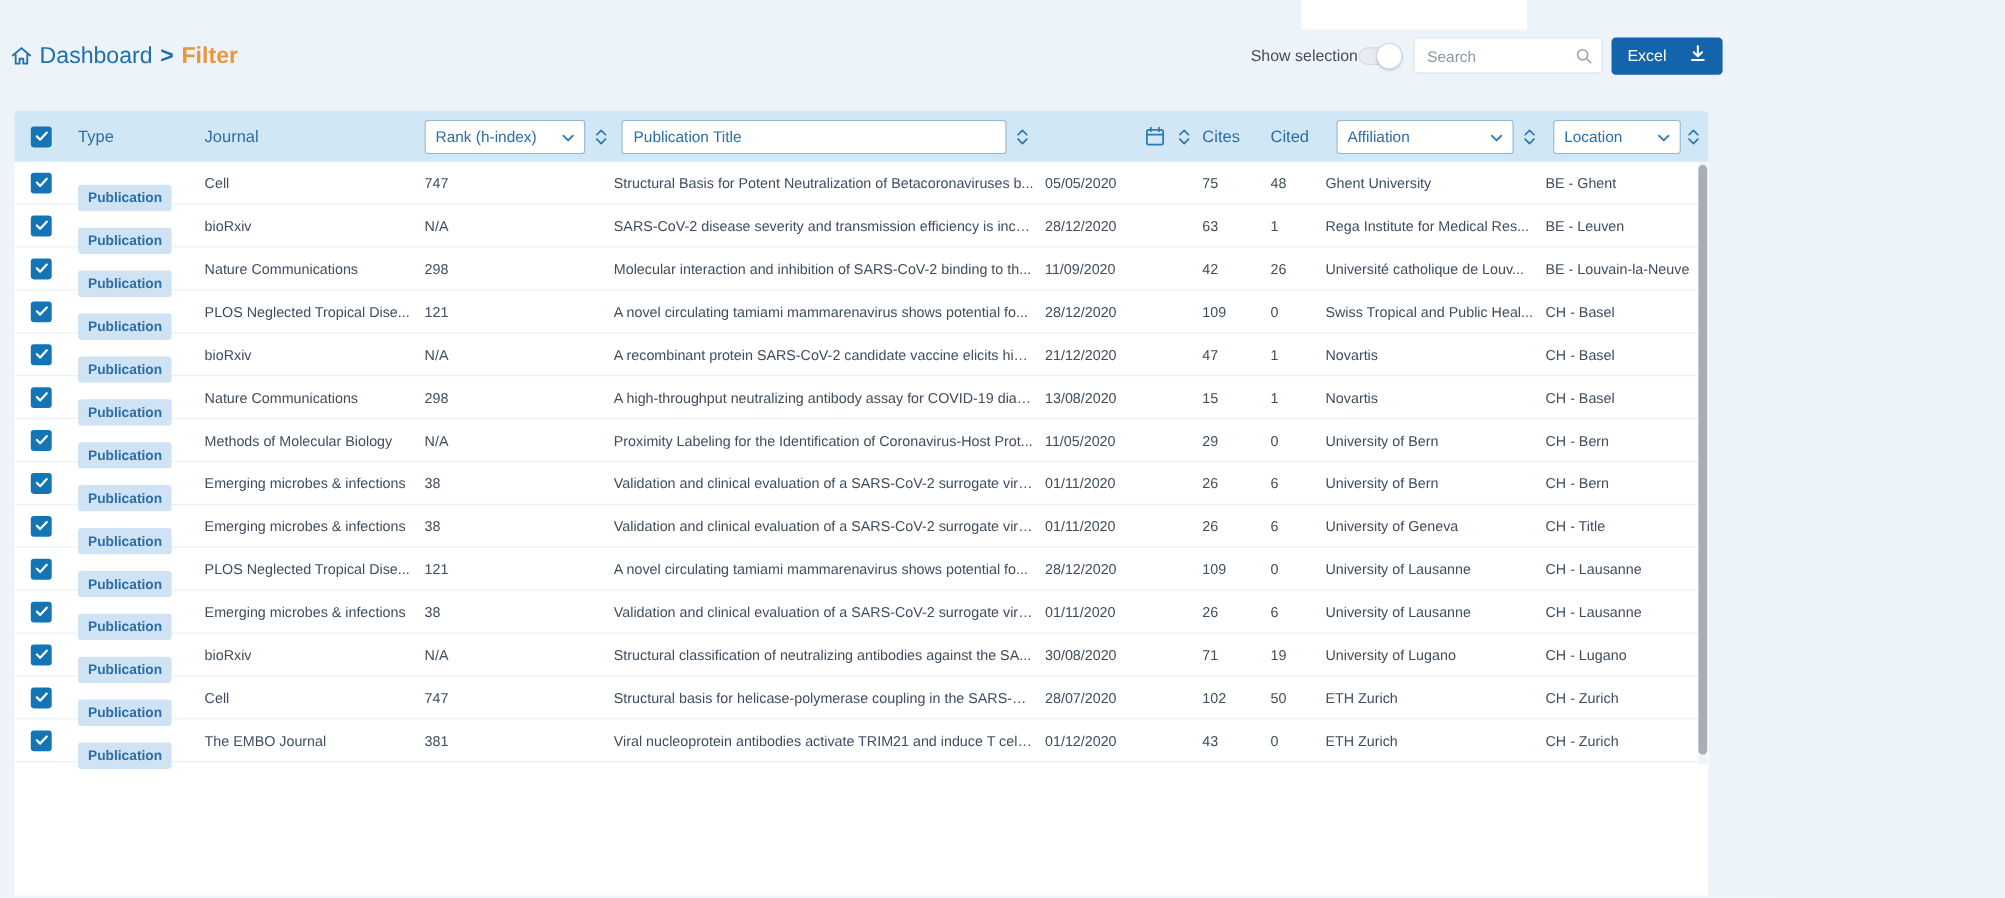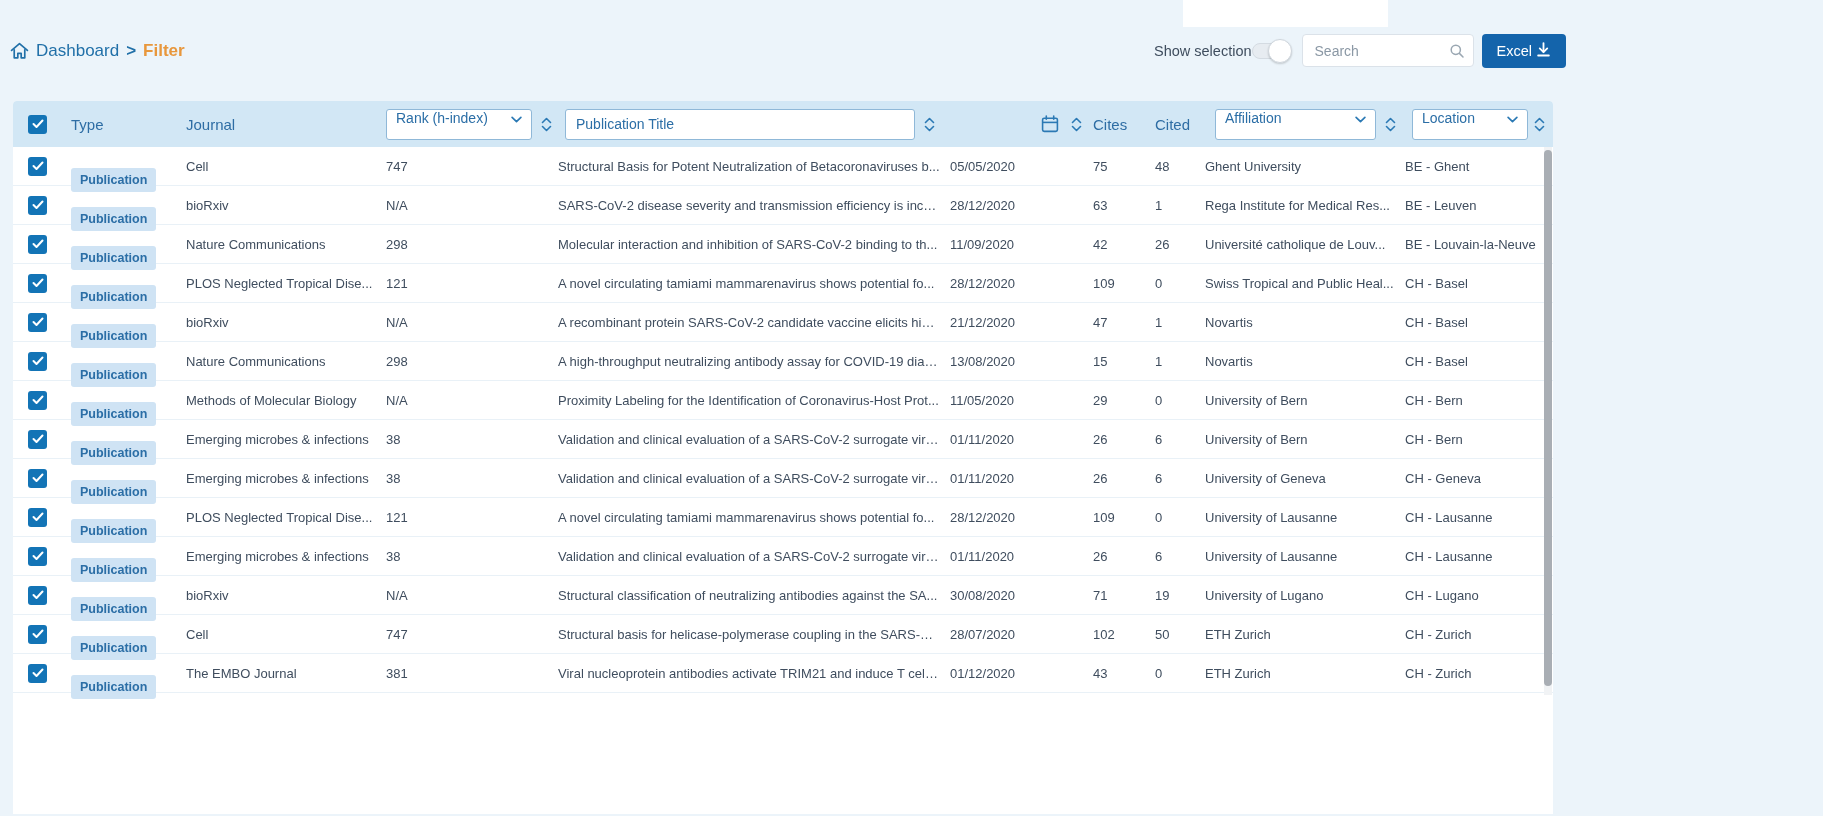--- a/index.html
+++ b/index.html
@@ -5,54 +5,54 @@
   * { margin:0; padding:0; box-sizing:border-box; }
   html,body { background:#ecf4fa; }
   body { font-family:"Liberation Sans","DejaVu Sans",sans-serif; }
 
   .page { position:relative; width:1823px; height:816px; background:#ecf4fa; overflow:hidden; }
   .white-patch { position:absolute; left:1183px; top:0; width:205px; height:27px; background:#ffffff; }
 
   
   .topbar { height:101px; display:flex; align-items:center; justify-content:space-between;
             padding:0 257px 0 10px; }
-  .breadcrumb { display:flex; align-items:center; gap:7px; font-size:17px; }
+  .breadcrumb { display:flex; align-items:center; gap:7px; font-size:21px; }
   .bc-home { display:flex; align-items:center; cursor:pointer; }
   .bc-link { color:#2170a8; cursor:pointer; text-decoration:none; }
   .bc-sep { color:#2170a8; font-weight:700; }
   .bc-current { color:#e8973c; font-weight:700; }
 
   .top-controls { display:flex; align-items:center; }
   .show-sel-label { font-size:14.5px; color:#3f4d5e; }
   .toggle { width:38px; height:16px; background:#e7ecf1; border:1px solid #d4dbe2; border-radius:9px;
             position:relative; cursor:pointer; margin-right:12px; }
   .toggle-knob { position:absolute; right:-3px; top:-5px; width:24px; height:24px; border-radius:50%;
                  background:#fff; border:1px solid #cfd6dd; box-shadow:0 1px 2px rgba(0,0,0,.18); }
   .search-box { position:relative; width:172px; margin-right:8px; }
   .search-box input { width:100%; height:33px; border:1px solid #dbe2e9; border-radius:4px; background:#fff;
                       padding:0 30px 0 12px; font-size:14px; color:#701a75; outline:none; font-family:inherit; }
   .search-box input::placeholder { color:#8b98a5; }
   .search-icon { position:absolute; right:9px; top:9px; pointer-events:none; }
-  .excel-btn { display:flex; align-items:center; gap:4px; height:34px; padding:0 15px; background:#1464ab;
+  .excel-btn { display:flex; align-items:center; gap:21px; height:34px; padding:0 15px; background:#1464ab;
                color:#fff; border:none; border-radius:4px; font-size:14.5px; font-family:inherit; cursor:pointer; }
 
   
   .table-card { position:relative; margin-left:13px; width:1540px; height:713px; background:#fff;
                 border-radius:4px 4px 0 0; }
   .grid-row { display:grid;
               grid-template-columns:49px 124px 200px 172px 392px 138px 67px 50px 200px 148px;
               align-items:center; }
   .thead { height:46px; background:#d2e7f5; border-radius:4px 4px 0 0; font-size:15px; color:#2e6da4; }
   .th { display:flex; align-items:center; overflow:visible; }
   .th-date { justify-content:flex-end; padding-right:6px; }
   .th-label { white-space:nowrap; }
   .pad-l { padding-left:9px; }
   .pad-l5 { padding-left:5px; }
 
-  .filter-select { display:flex; justify-content:space-between; height:31px; background:#fff;
+  .filter-select { display:flex; align-items:center; justify-content:space-between; height:31px; background:#fff;
                    border:1px solid #8fb8d8; border-radius:3px; padding:0 9px; color:#2b6ea6; font-size:14px;
                    cursor:pointer; white-space:nowrap; }
   .title-input { height:31px; background:#fff; border:1px solid #8fb8d8; border-radius:3px; padding:0 10px;
                  font-size:14px; color:#000000; outline:none; font-family:inherit; }
   .title-input::placeholder { color:#2b6ea6; opacity:1; }
   .sort-btn { display:inline-flex; margin-left:9px; cursor:pointer; flex:0 0 auto; }
   .cal-btn { display:inline-flex; cursor:pointer; margin-right:12px; }
 
   .trow { height:39px; border-bottom:1px solid #e9f1f7; font-size:13px; color:#3f4d5e; }
   .cell { overflow:hidden; white-space:nowrap; text-overflow:ellipsis; padding-right:10px; }
@@ -388,21 +388,21 @@
     <div class="cell">
       <span class="badge">Publication</span>
     </div>
     <div class="cell">Emerging microbes &amp; infections</div>
     <div class="cell">38</div>
     <div class="cell">Validation and clinical evaluation of a SARS-CoV-2 surrogate virus...</div>
     <div class="cell">01/11/2020</div>
     <div class="cell pad-l5">26</div>
     <div class="cell">6</div>
     <div class="cell">University of Geneva</div>
-    <div class="cell">CH - Geneva</div>
+    <div class="cell">CH - Title</div>
   </div>
 
   <div class="trow grid-row">
     <div class="cell c-check">
       <span class="checkbox">
         <svg width="12" height="10" viewBox="0 0 12 10">
                 <path d="M1.5 5 L4.5 8 L10.5 1.5" fill="none" stroke="#fff" stroke-width="2" stroke-linecap="round" stroke-linejoin="round"></path>
               </svg>
       </span>
     </div>

